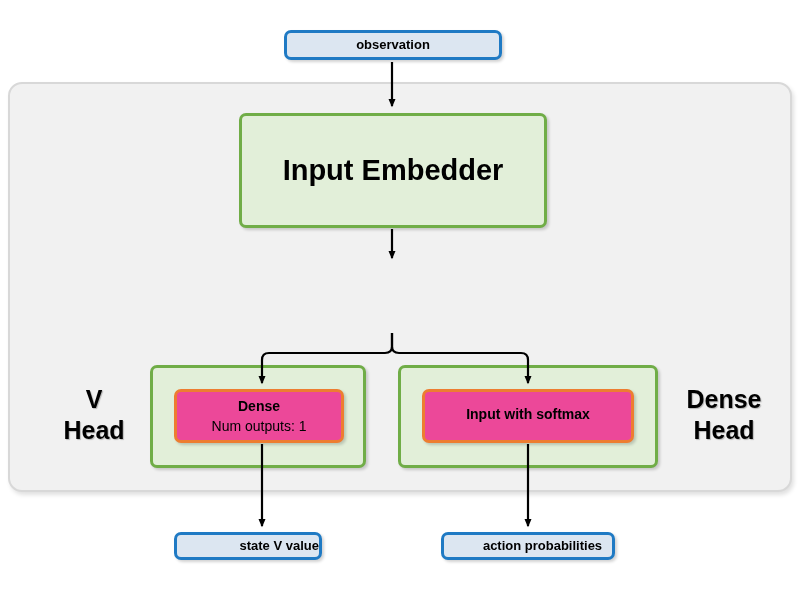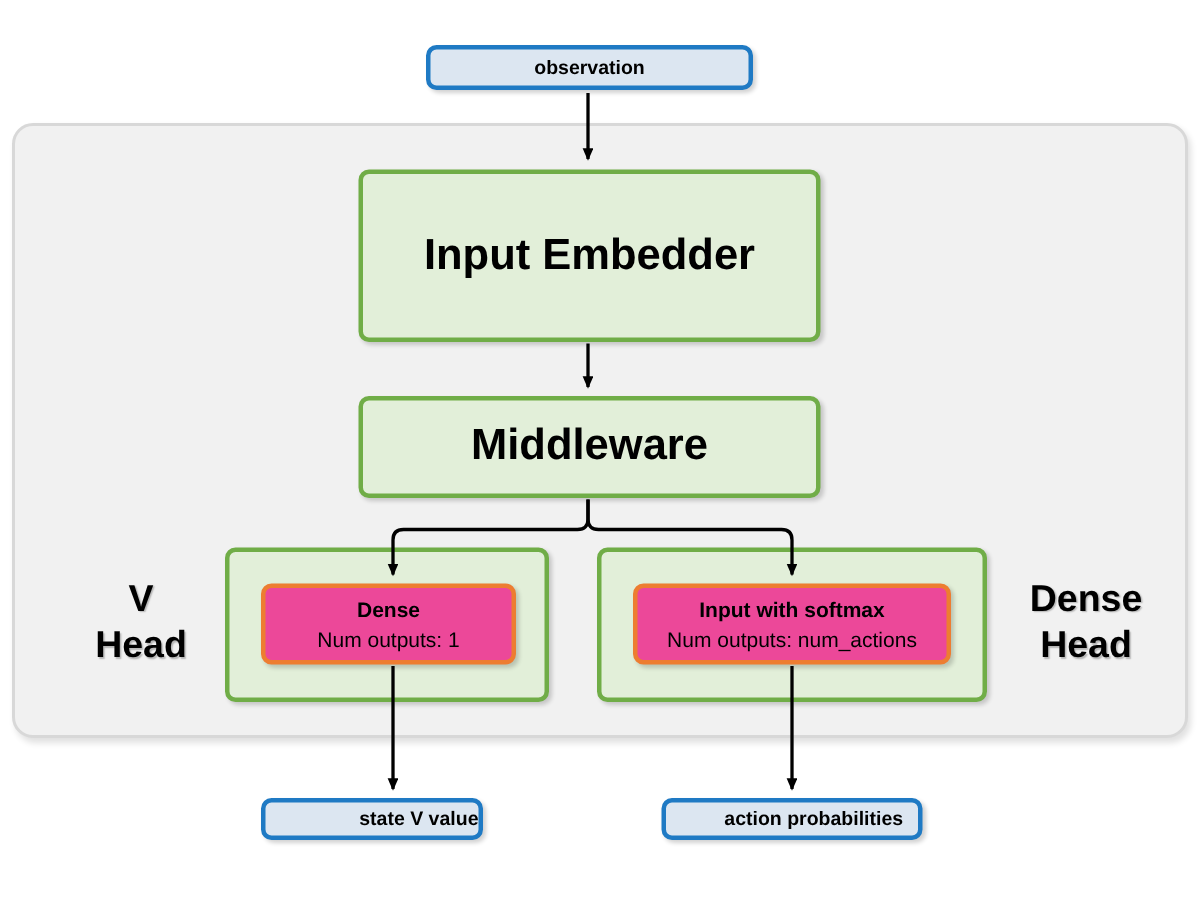--- a/index.html
+++ b/index.html
@@ -111,36 +111,32 @@
   <div id="agent-container"></div>
 
   <div class="node node-green big" style="left:239px; top:113px; width:308px; height:115px;">
     <span>Input Embedder</span>
   </div>
 
   <div class="node node-io" style="left:284px; top:30px; width:218px; height:30px;">
     <span>observation</span>
   </div>
 
-  <div class="node node-green big" style="left:239px; top:264px; width:308px; height:68px;">
-    <span>Middleware</span>
-  </div>
 
   <div class="node node-green" style="left:150px; top:365px; width:216px; height:103px;"></div>
 
   <div class="node node-orange" style="left:174px; top:389px; width:170px; height:54px;">
     <span class="orange-title">Dense</span>
     <span class="orange-sub">Num outputs: 1</span>
   </div>
 
   <div class="node node-green" style="left:398px; top:365px; width:260px; height:103px;"></div>
 
   <div class="node node-orange" style="left:422px; top:389px; width:212px; height:54px;">
     <span class="orange-title">Input with softmax</span>
-    <span class="orange-sub">Num outputs: num_actions</span>
   </div>
 
   <div class="head-label" style="left:40px; top:384px; width:108px;">
     <div>V</div>
     <div>Head</div>
   </div>
 
   <div class="head-label" style="left:664px; top:384px; width:120px;">
     <div>Dense</div>
     <div>Head</div>

